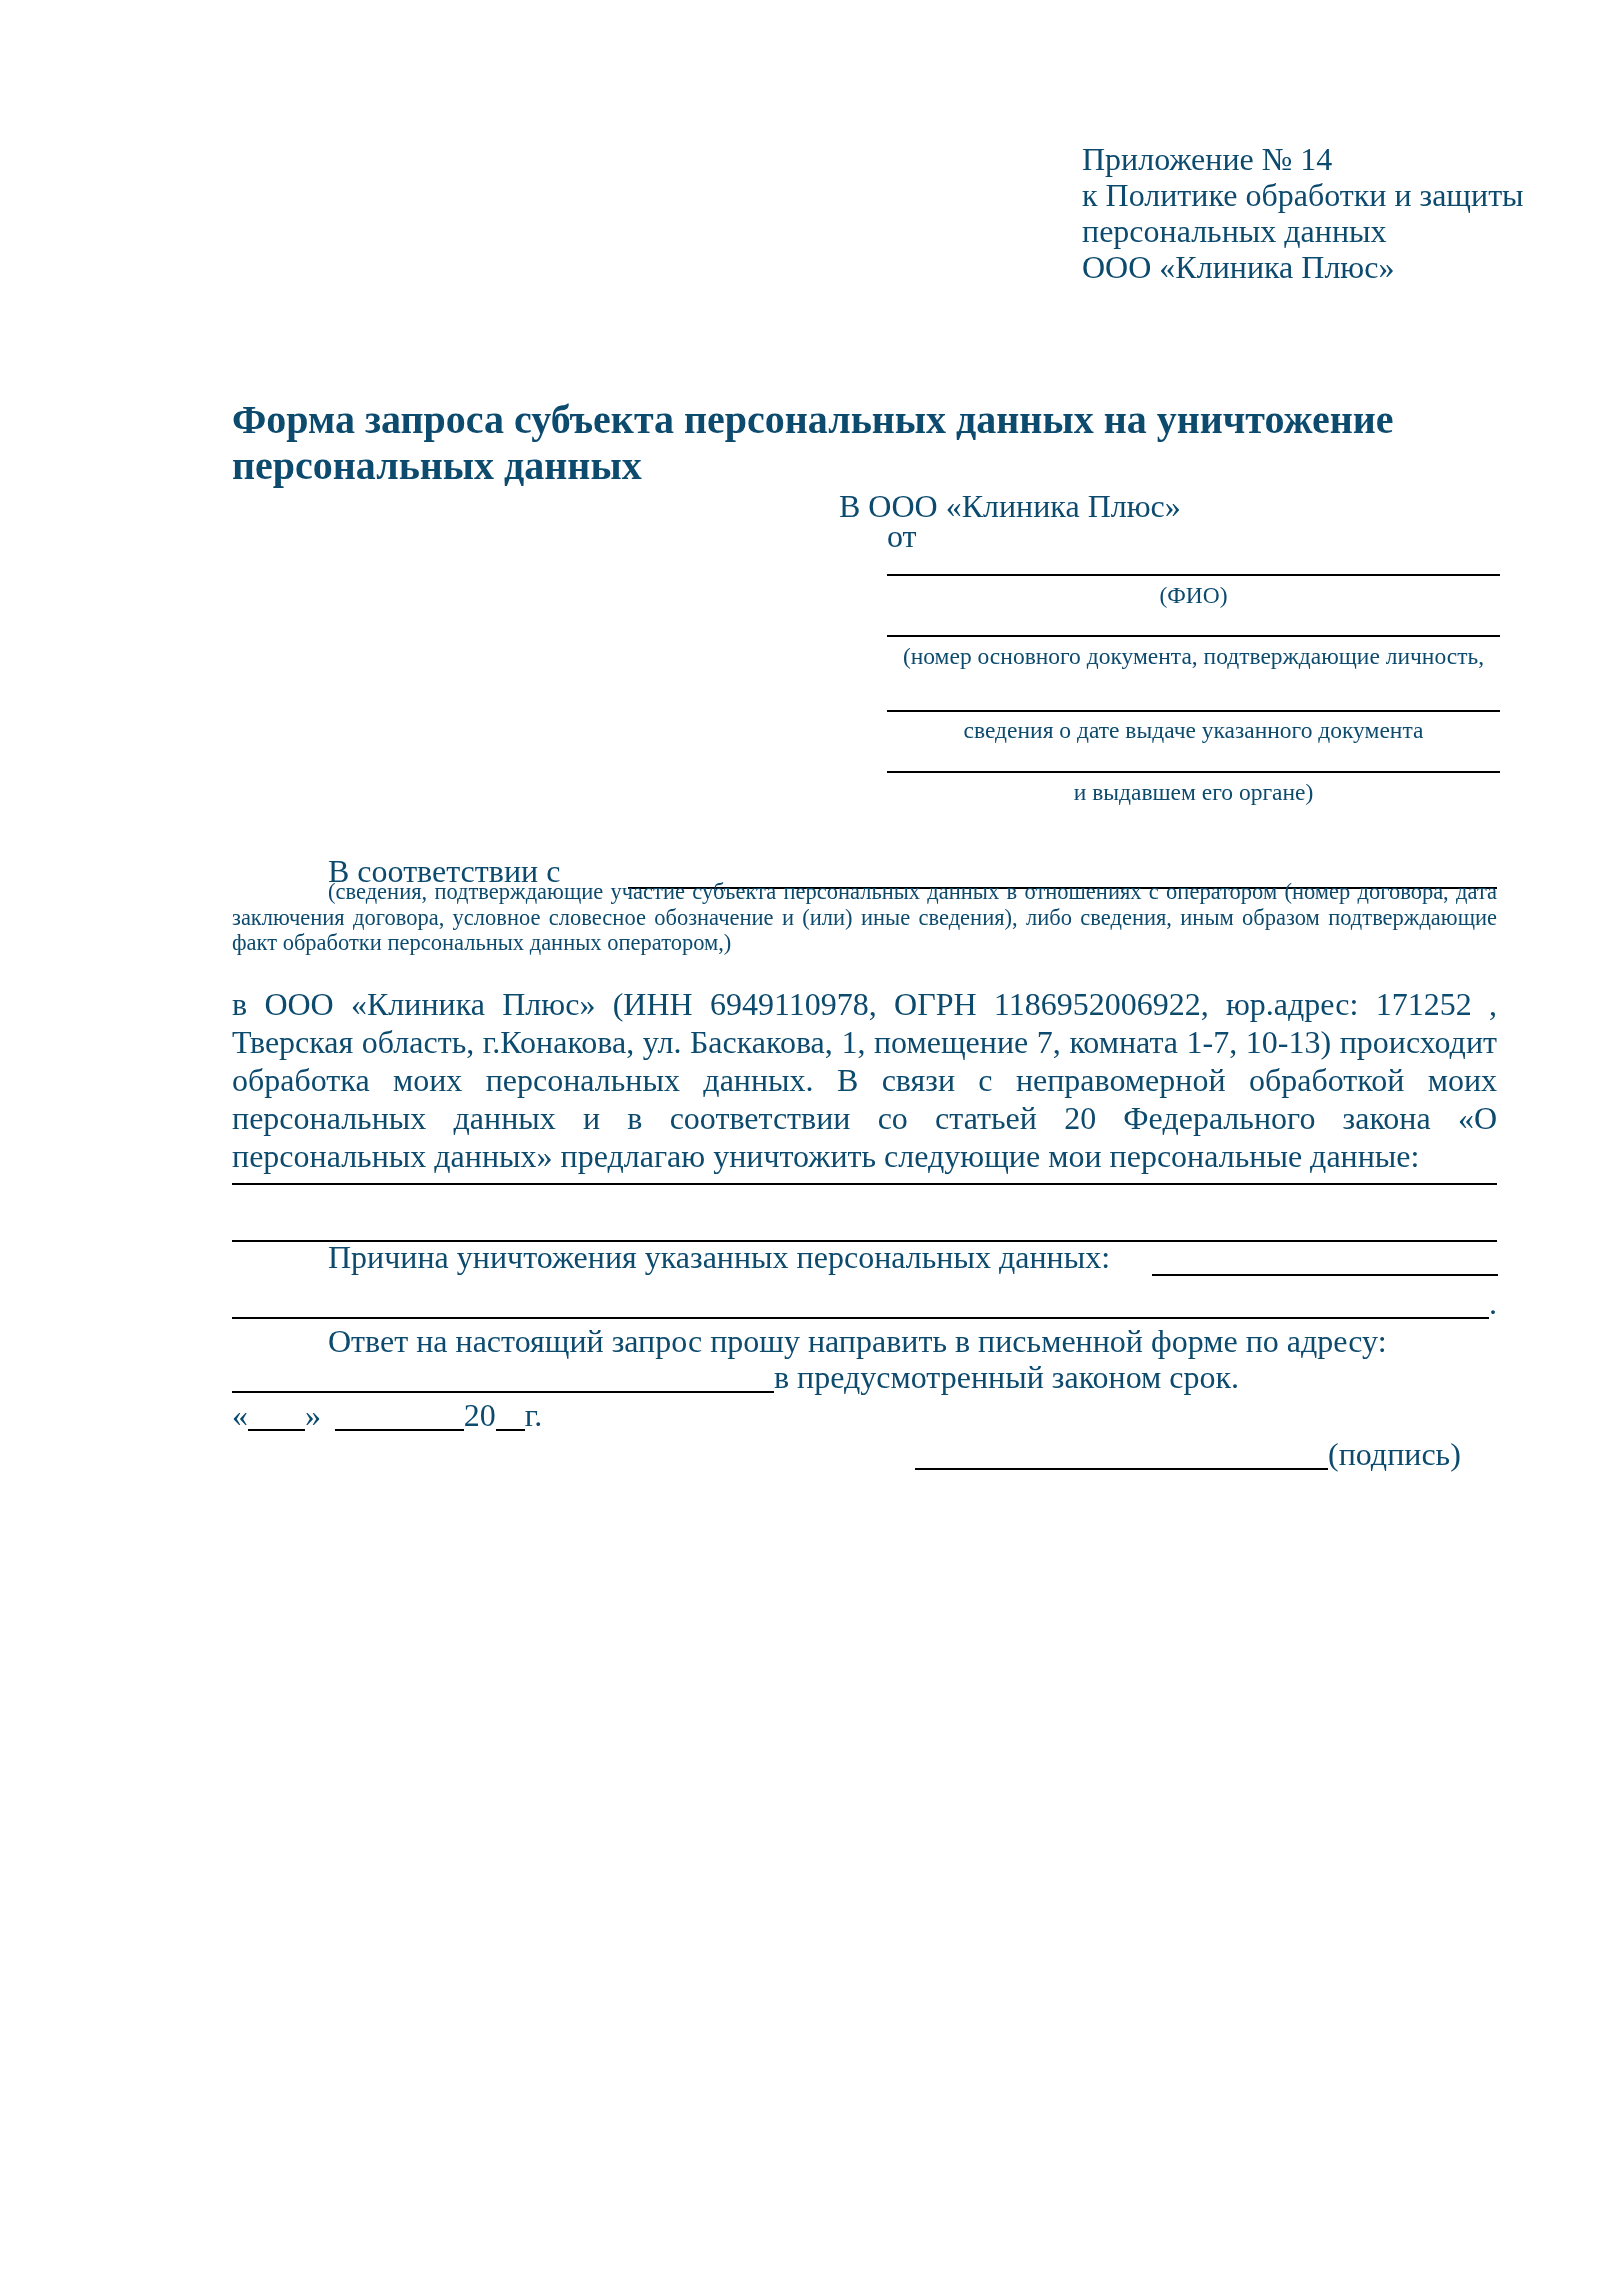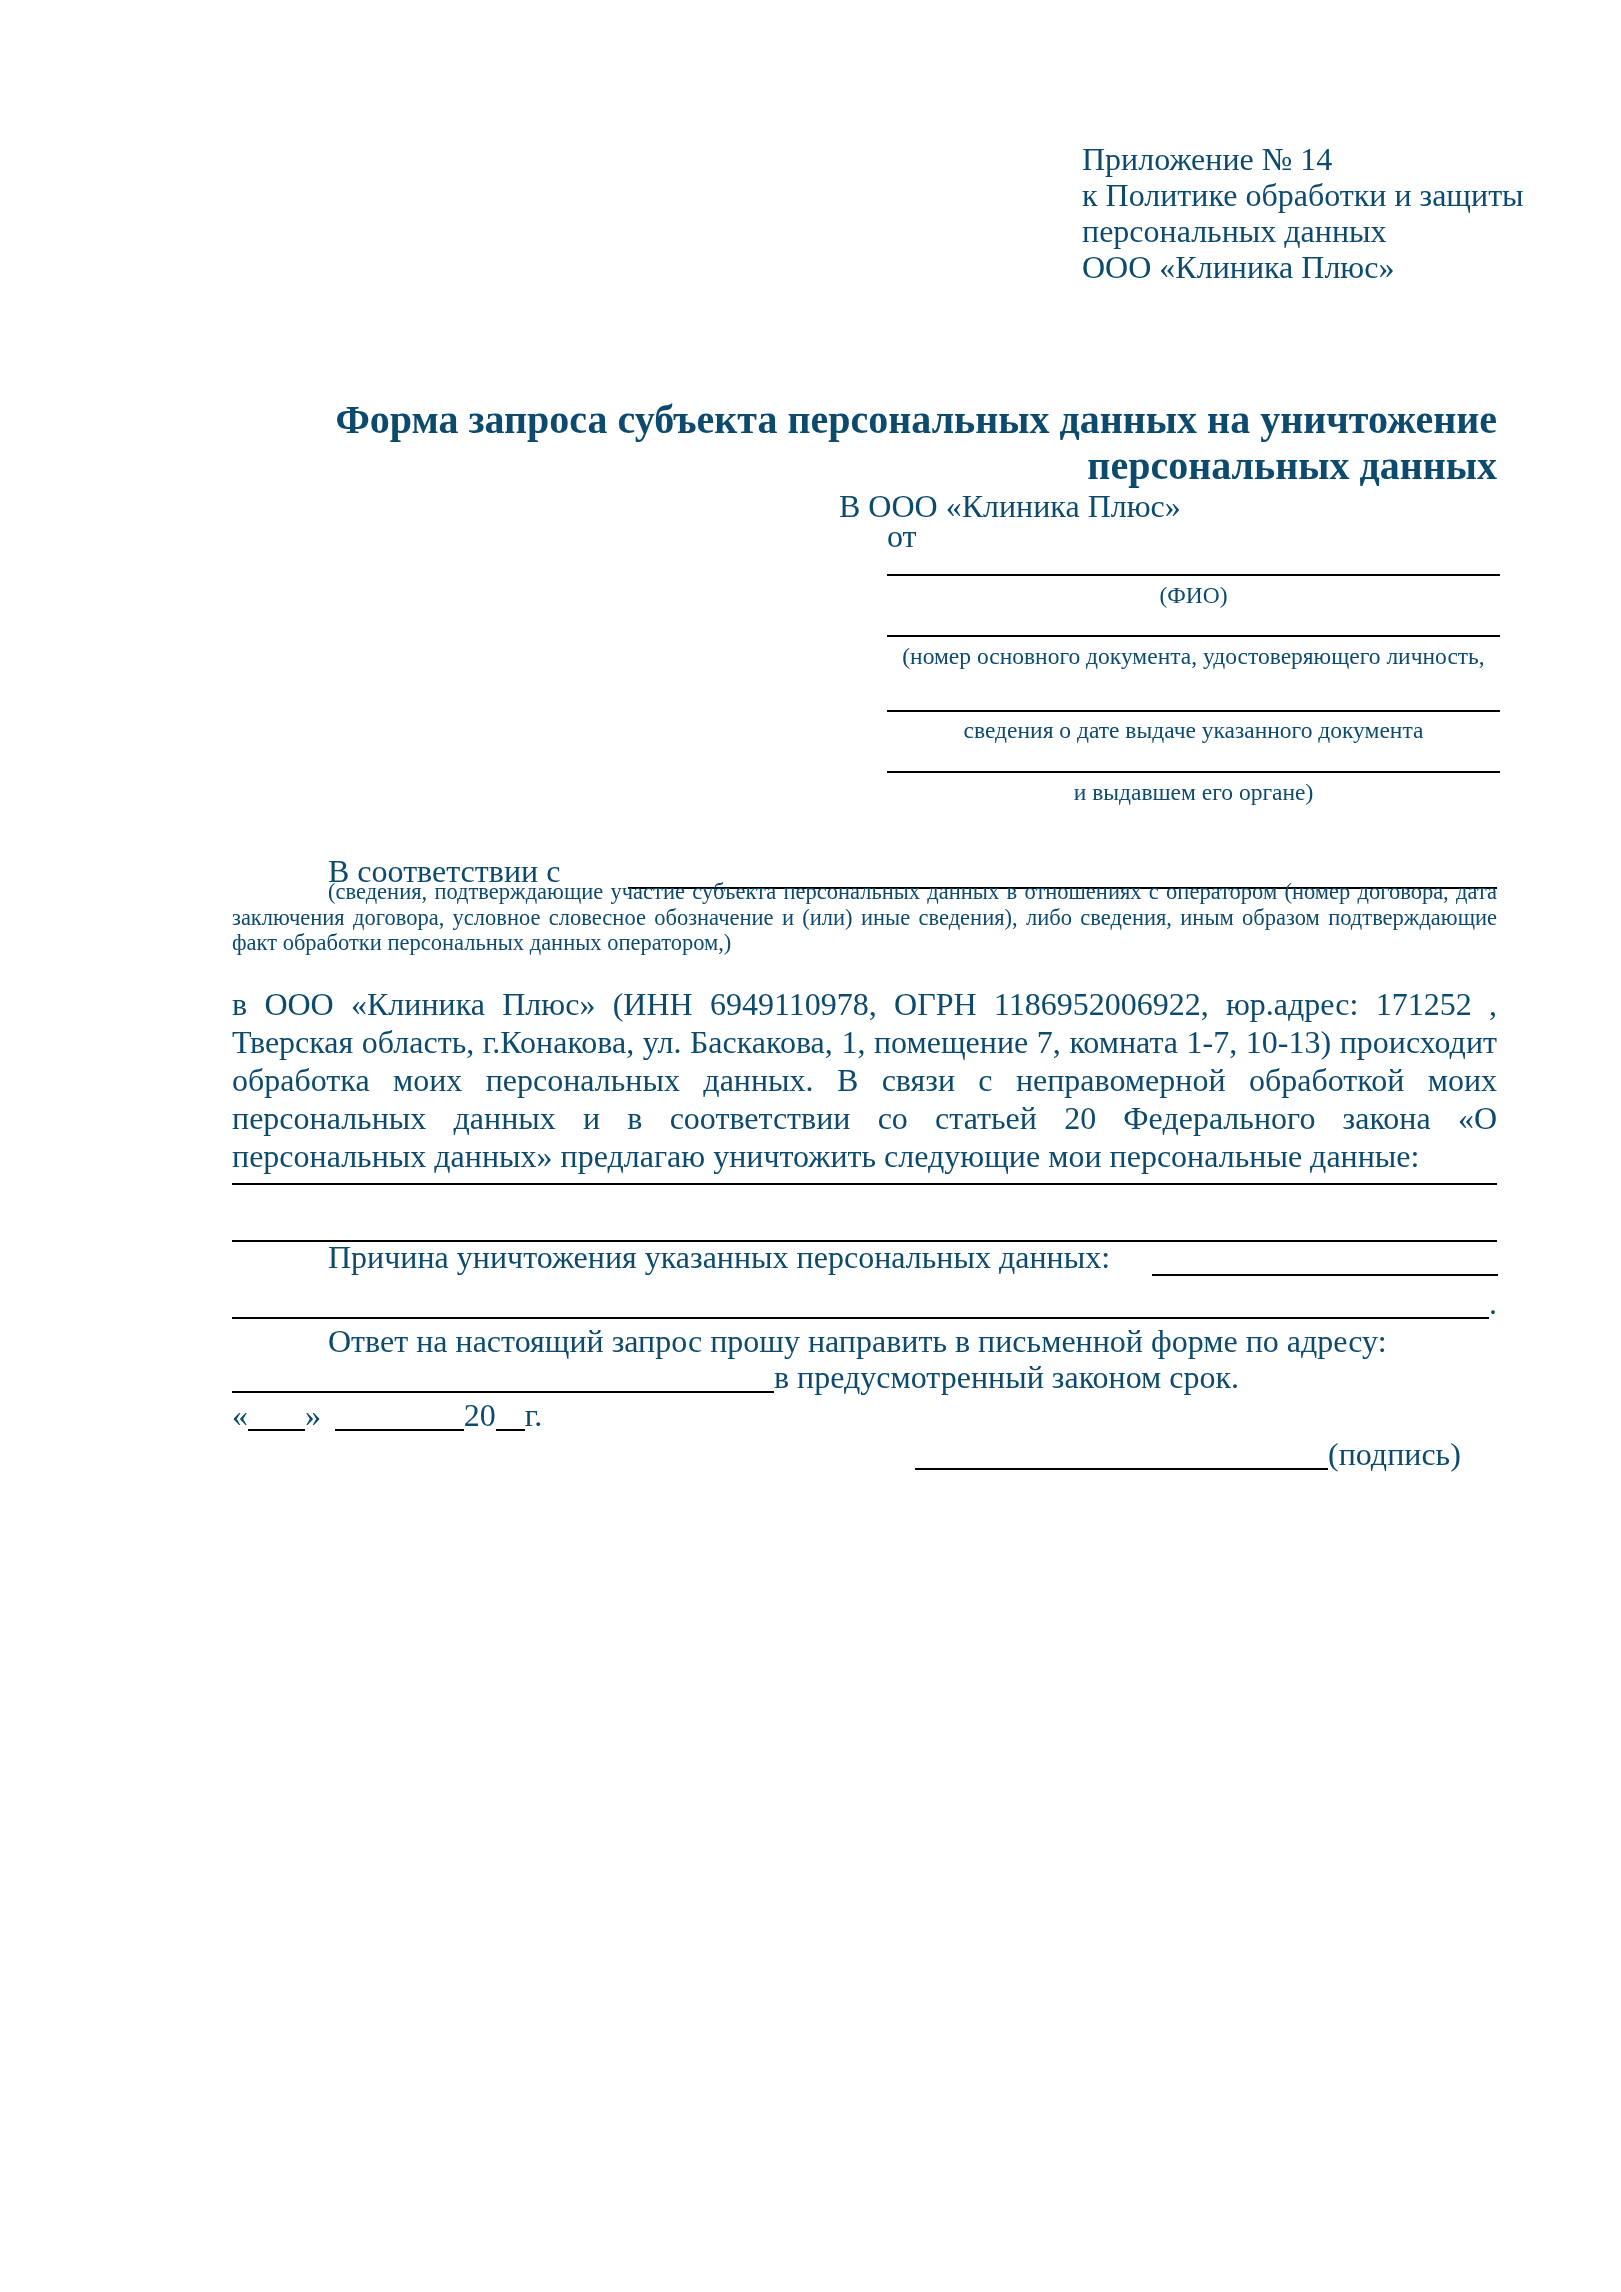--- a/index.html
+++ b/index.html
@@ -24,21 +24,21 @@
     font-size: 32px;
     line-height: 36px;
     text-align: left;
     white-space: nowrap;
   }
 
   .doc-title {
     left: 232px;
     top: 397px;
     width: 1265px;
-    text-align: right;
+    text-align: left;
     font-weight: bold;
     font-size: 40px;
     line-height: 46px;
   }
 
   .addressee { left: 839px; top: 488px; font-size: 32px; line-height: 37px; white-space: nowrap; }
   .from-label { left: 887px; top: 518px; font-size: 32px; line-height: 37px; }
 
   .hline {
     height: 0;
@@ -148,21 +148,21 @@
     <div>персональных данных</div>
   </div>
 
   <div class="abs addressee">В ООО «Клиника Плюс»</div>
   <div class="abs from-label">от</div>
 
   <div class="abs hline field-line" style="top:574px"></div>
   <div class="abs field-caption" style="top:582px">(ФИО)</div>
 
   <div class="abs hline field-line" style="top:635px"></div>
-  <div class="abs field-caption" style="top:643px">(номер основного документа, удостоверяющего личность,</div>
+  <div class="abs field-caption" style="top:643px">(номер основного документа, подтверждающие личность,</div>
 
   <div class="abs hline field-line" style="top:710px"></div>
   <div class="abs field-caption" style="top:717px">сведения о дате выдаче указанного документа</div>
 
   <div class="abs hline field-line" style="top:771px"></div>
   <div class="abs field-caption" style="top:779px">и выдавшем его органе)</div>
 
   <div class="abs accordance-label">В соответствии с</div>
   <div class="abs hline accordance-line"></div>
 

